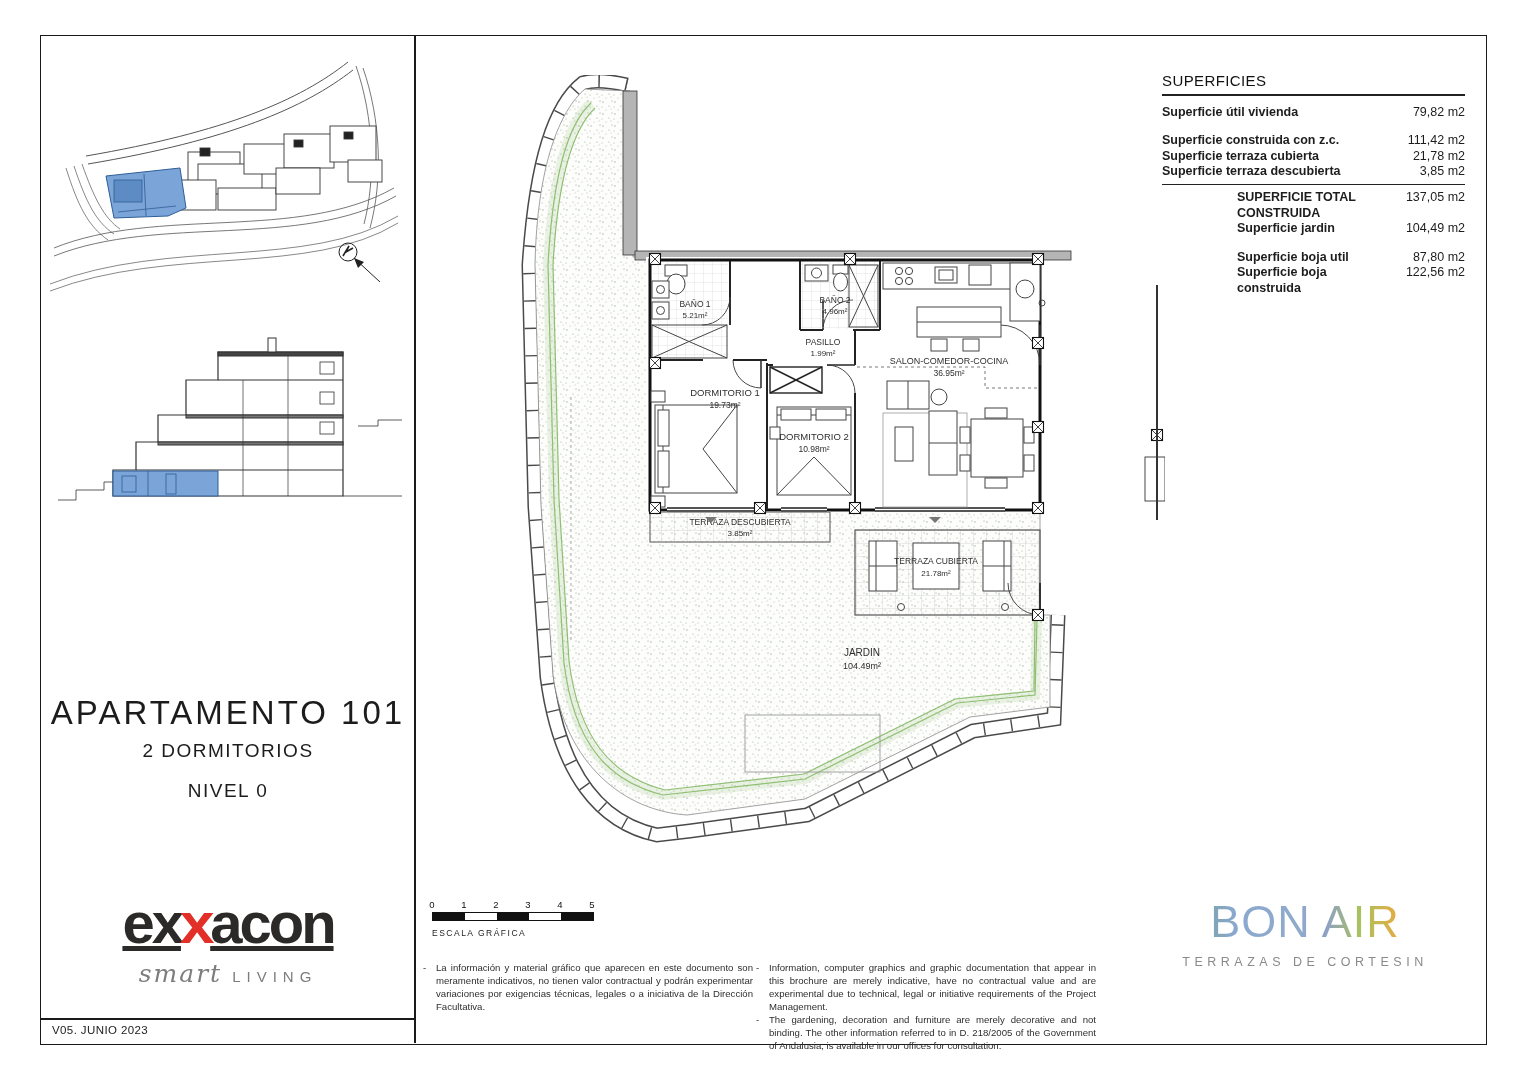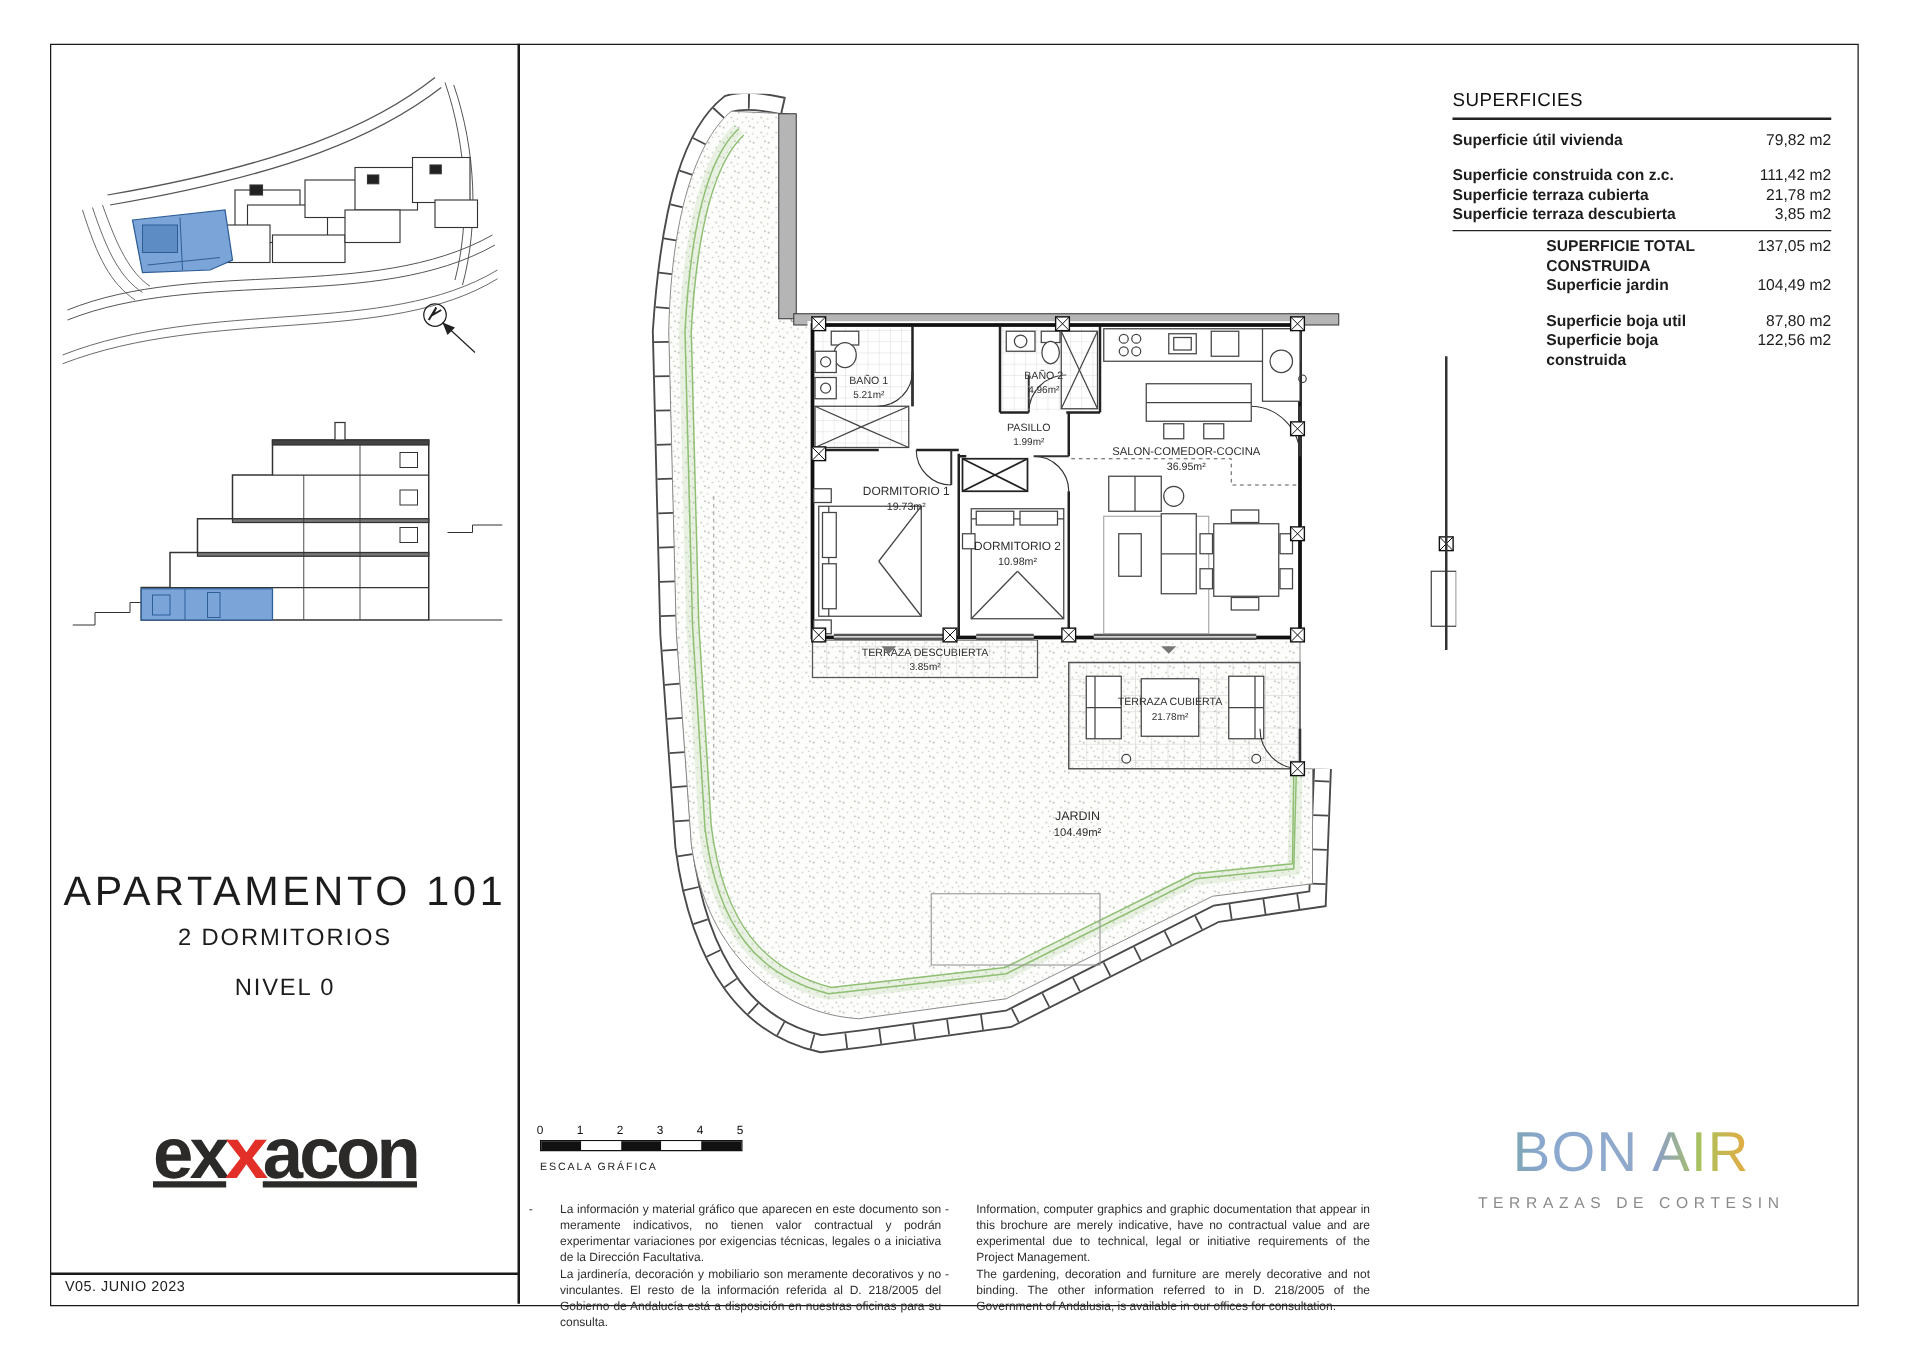--- a/index.html
+++ b/index.html
@@ -42,21 +42,21 @@
   .sb-bar i{flex:1;}
   .sb-bar i:nth-child(odd){background:#111;}
   .sb-bar i:nth-child(even){background:#fff;}
   .sb-label{margin-top:7px;font-size:8.5px;letter-spacing:1.5px;color:#222;}
   
   .disc{top:961px;font-size:9.6px;line-height:13px;color:#2e2e2e;}
   .disc-es{left:423px;width:330px;}
   .disc-en{left:756px;width:340px;}
   .disc-p{display:flex;}
   .disc-p .dash{width:13px;flex:none;}
-  .disc-p .txt{flex:1;text-align:justify;margin-left:12px;}
+  .disc-p .txt{flex:1;text-align:justify;}
   
   .bonair{left:1180px;top:898px;width:250px;text-align:center;}
   .ba-word{font-size:45px;letter-spacing:1px;line-height:48px;font-weight:400;
     background:linear-gradient(90deg,#6fa08f 0%,#8aa8cf 22%,#90aacb 48%,#8d9fc9 58%,#a9c25d 72%,#f0a73f 90%,#f2b445 100%);
     -webkit-background-clip:text;background-clip:text;color:transparent;}
   .ba-sub{margin-top:9px;font-size:12.5px;letter-spacing:4.5px;color:#8a8a8a;}
   
   text.lbl{font-family:"Liberation Sans",sans-serif;fill:#2e2e2e;}
 </style>
 </head>
@@ -147,20 +147,23 @@
   </svg>
 
   <div class="abs titleblock">
     <div class="tb-title">APARTAMENTO 101</div>
     <div class="tb-sub">2 DORMITORIOS</div>
     <div class="tb-level">NIVEL 0</div>
   </div>
 
   <div class="abs exxacon">
     <div class="exx-word"><span>ex</span><span class="exx-accent">x</span><span>acon</span></div>
+    <div class="exx-tag">
+      <span class="exx-script">smart</span><span class="exx-caps">LIVING</span>
+    </div>
   </div>
 
   <svg class="abs" style="left:505px;top:75px;" width="660" height="780" viewBox="0 0 660 780">
     <defs>
       <pattern id="stipple" width="12" height="12" patternUnits="userSpaceOnUse">
         <rect width="12" height="12" fill="#fdfdfc"></rect>
         <circle cx="2" cy="3" r="0.7" fill="#a6ad9f"></circle>
         <circle cx="8" cy="7" r="0.6" fill="#93b188"></circle>
         <circle cx="5" cy="11" r="0.6" fill="#b9c0b2"></circle>
         <circle cx="11" cy="2" r="0.6" fill="#879f7b"></circle>
@@ -425,24 +428,20 @@
         <i></i>
       </div>
     <div class="sb-label">ESCALA GRÁFICA</div>
   </div>
 
   <div class="abs disc disc-es">
     <div class="disc-p">
       <span class="dash">-</span>
       <span class="txt">La información y material gráfico que aparecen en este documento son meramente indicativos, no tienen valor contractual y podrán experimentar variaciones por exigencias técnicas, legales o a iniciativa de la Dirección Facultativa.</span>
     </div>
-    <div class="disc-p">
-      <span class="dash"></span>
-      <span class="txt">La jardinería, decoración y mobiliario son meramente decorativos y no vinculantes. El resto de la información referida al D. 218/2005 del Gobierno de Andalucía está a disposición en nuestras oficinas para su consulta.</span>
-    </div>
   </div>
   <div class="abs disc disc-en">
     <div class="disc-p">
       <span class="dash">-</span>
       <span class="txt">Information, computer graphics and graphic documentation that appear in this brochure are merely indicative, have no contractual value and are experimental due to technical, legal or initiative requirements of the Project Management.</span>
     </div>
     <div class="disc-p">
       <span class="dash">-</span>
       <span class="txt">The gardening, decoration and furniture are merely decorative and not binding. The other information referred to in D. 218/2005 of the Government of Andalusia, is available in our offices for consultation.</span>
     </div>

